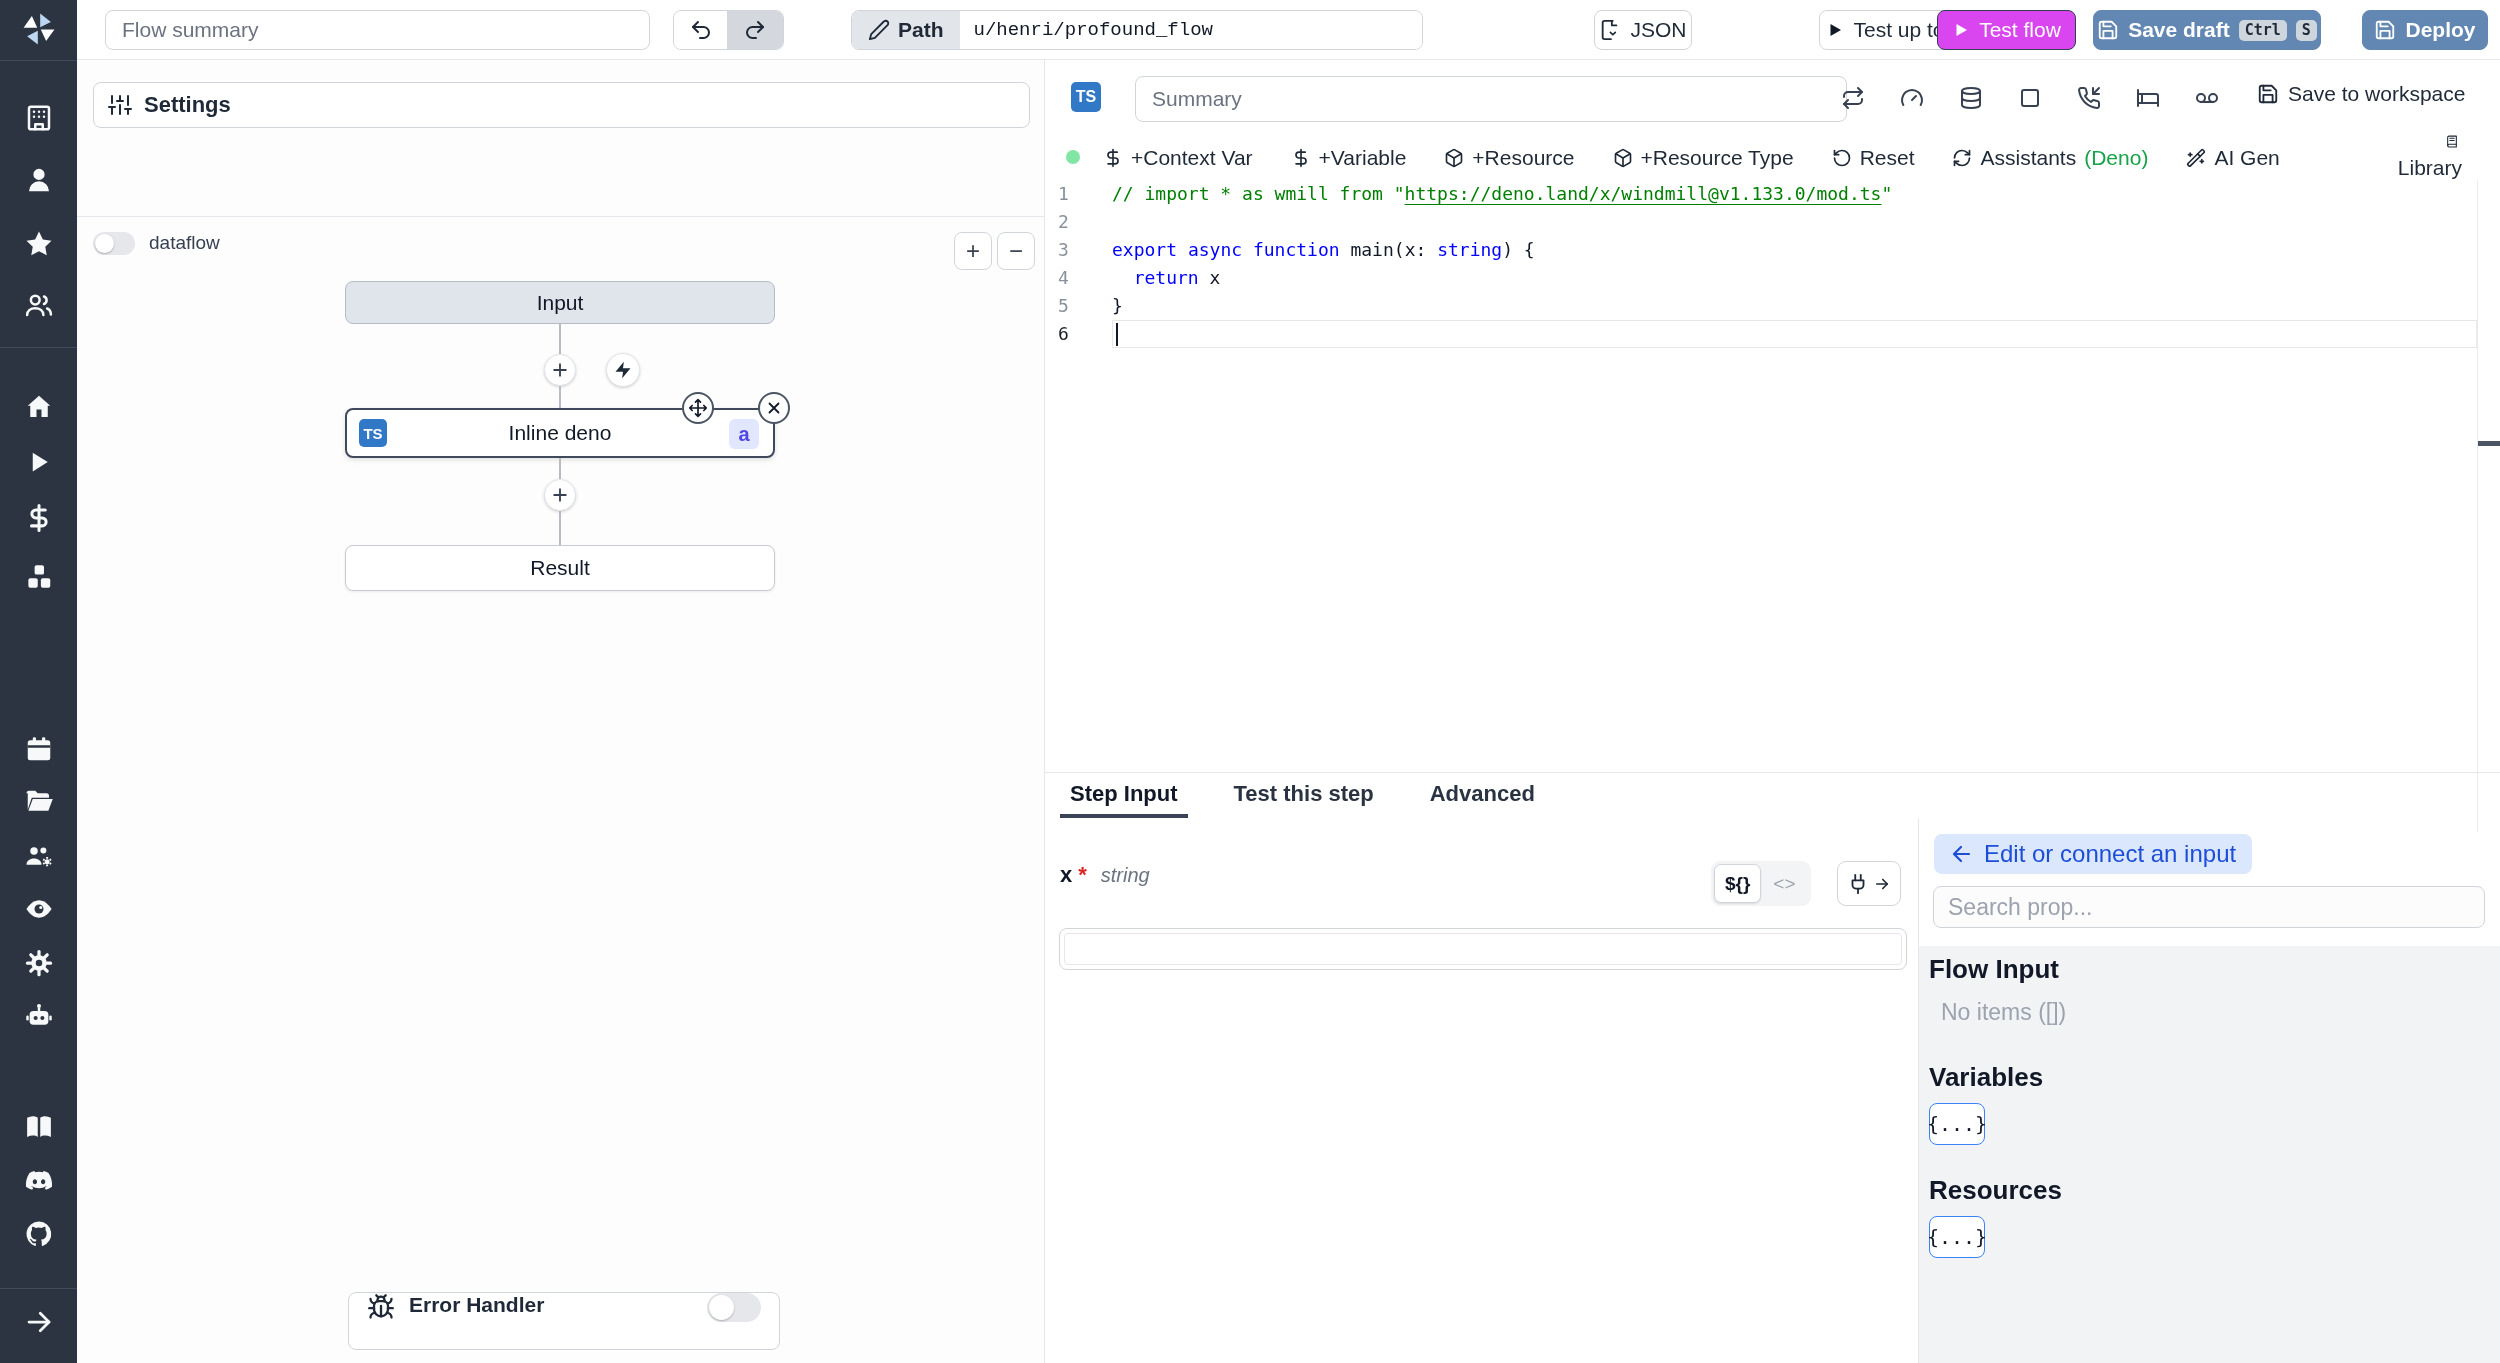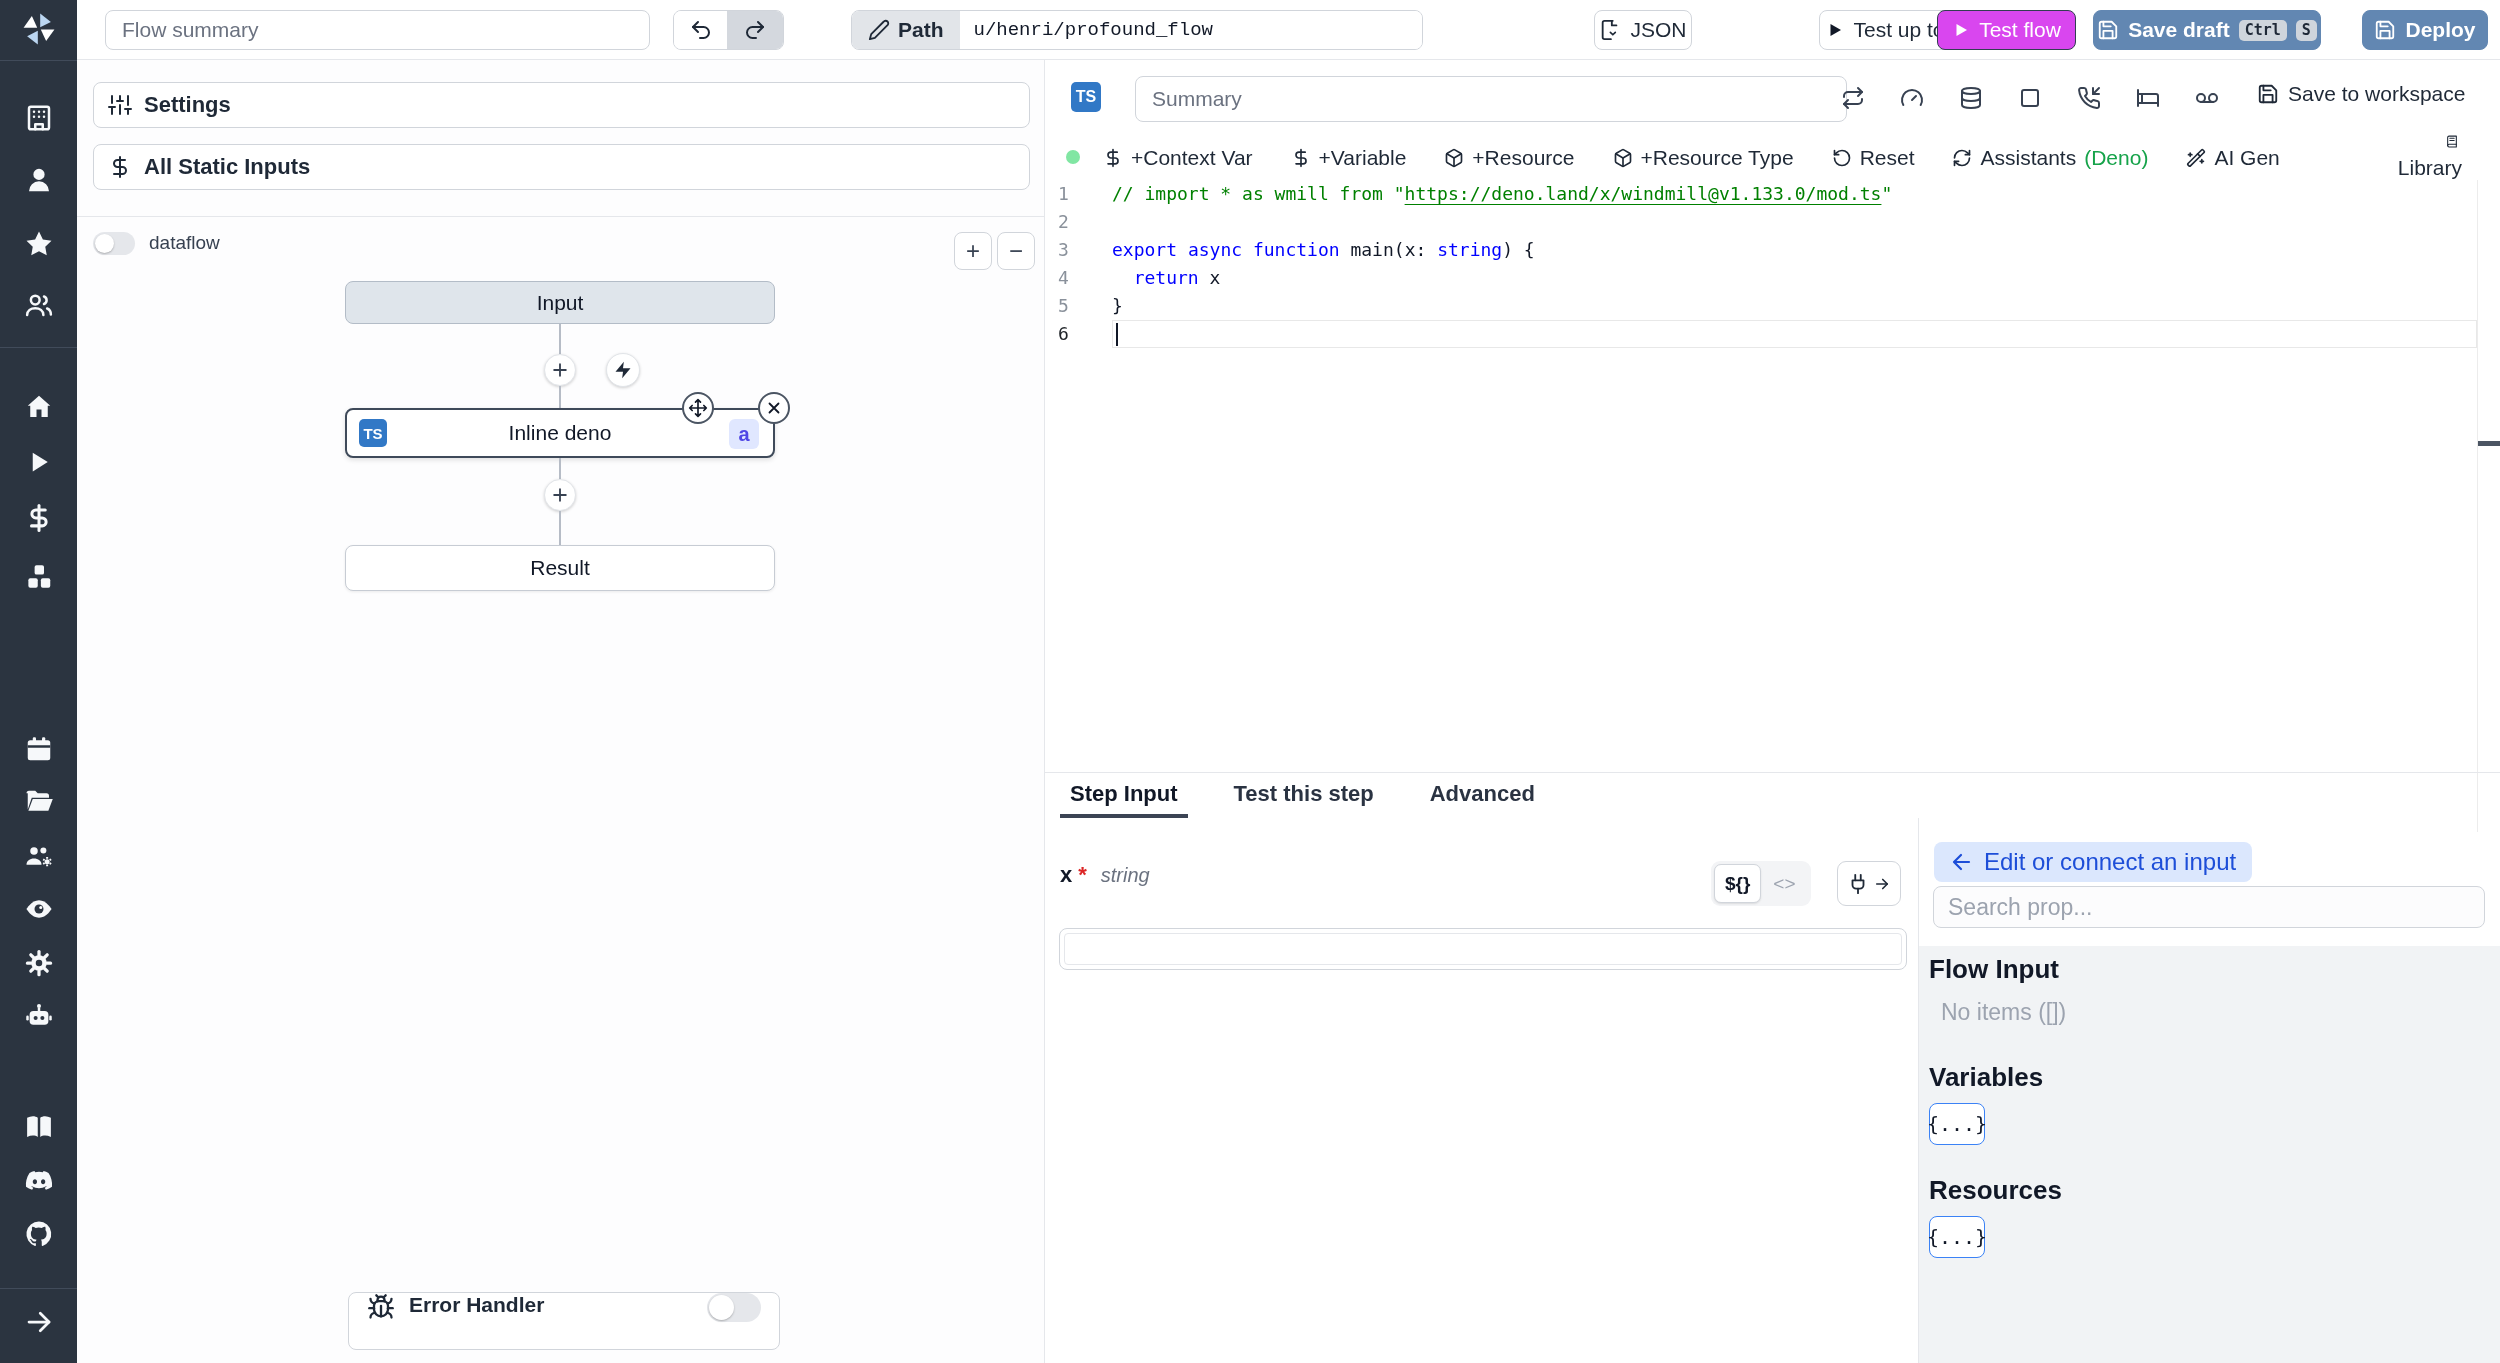--- a/index.html
+++ b/index.html
@@ -107,21 +107,21 @@
   #seg { position:absolute; left:666px; top:43px; height:45px; background:#f3f4f6; border-radius:9px; display:flex; align-items:center; padding:3px; }
   #seg .on { background:#fff; border:1px solid #d1d5db; box-shadow:0 1px 2px rgba(0,0,0,.1); border-radius:7px; height:39px; padding:0 10px; display:flex; align-items:center; font-size:19px; font-weight:700; color:#111827; cursor:pointer; }
   #seg .off { padding:0 12px; font-size:19px; color:#9ca3af; cursor:pointer; }
   #plug-btn { position:absolute; left:792px; top:43px; width:64px; height:45px; border:1px solid #d1d5db; border-radius:9px; background:#fff; display:flex; align-items:center; justify-content:center; gap:4px; color:#1f2937; cursor:pointer; }
   #step-input-box { position:absolute; left:14px; top:110px; width:848px; height:42px; border:1px solid #d1d5db; border-radius:8px; padding:4px; }
   #step-input { width:100%; height:100%; border:1px solid #e5e7eb; border-radius:4px; font-size:19px; padding:0 8px; }
 
   #splitter { position:absolute; left:873px; top:758px; width:1px; height:545px; background:#e5e7eb; }
 
   #bottom-right { position:absolute; left:874px; top:758px; width:581px; height:545px; }
-  #edit-connect { position:absolute; left:15px; top:16px; height:40px; background:#dbe7fd; color:#1d4ed8; border:none; border-radius:8px; display:flex; align-items:center; gap:10px; padding:0 16px; font-size:24px; cursor:pointer;margin-top:8px; }
+  #edit-connect { position:absolute; left:15px; top:16px; height:40px; background:#dbe7fd; color:#1d4ed8; border:none; border-radius:8px; display:flex; align-items:center; gap:10px; padding:0 16px; font-size:24px; cursor:pointer; }
   #search-prop { position:absolute; left:14px; top:68px; width:552px; height:42px; border:1px solid #d1d5db; border-radius:8px; background:#fcfcfd; padding:0 14px; font-size:23px; }
   #search-prop::placeholder { color:#9ca3af; }
   #connect-body { position:absolute; left:0; top:128px; width:581px; height:417px; background:#f1f3f5; padding:8px 10px; }
   .cb-title { font-size:26px; font-weight:700; color:#111827; }
   #flow-input-empty { font-size:23px; color:#9ca3af; margin:14px 0 0 12px; }
   .obj-chip { width:56px; height:42px; background:#fff; border:1.5px solid #3b82f6; border-radius:8px; display:flex; align-items:center; justify-content:center; font-family:"DejaVu Sans Mono", monospace; font-size:20px; color:#111827; cursor:pointer; }
   #vars-title { margin-top:36px; } #res-title { margin-top:30px; }
   .obj-chip { margin-top:10px; }
 </style>
 </head>
@@ -340,27 +340,20 @@
       <span>Deploy</span>
     </button>
   </div>
 
   <div id="flow">
     <button class="panel-btn" id="settings-btn">
       <svg class="svgi" width="24" height="24" viewBox="0 0 24 24" fill="none" stroke="#1f2937" stroke-width="2" stroke-linecap="round">
           <path d="M4 21v-7M4 10V3M12 21v-9M12 8V3M20 21v-5M20 12V3M1 14h6M9 8h6M17 16h6"></path>
         </svg>
       <span>Settings</span>
-    </button>
-    <button class="panel-btn" id="static-btn">
-      <svg class="svgi" width="24" height="24" viewBox="0 0 24 24" fill="none" stroke="#1f2937" stroke-width="2" stroke-linecap="round">
-          <path d="M12 2v20"></path>
-          <path d="M17 5H9.5a3.5 3.5 0 0 0 0 7h5a3.5 3.5 0 0 1 0 7H6"></path>
-        </svg>
-      <span>All Static Inputs</span>
     </button>
     <div id="flow-divider"></div>
 
     <div id="dataflow-row">
       <div class="toggle" id="dataflow-toggle">
           <div class="knob"></div>
         </div>
       <span id="dataflow-label">dataflow</span>
     </div>
     <button class="zoom-btn" id="zoom-in">

